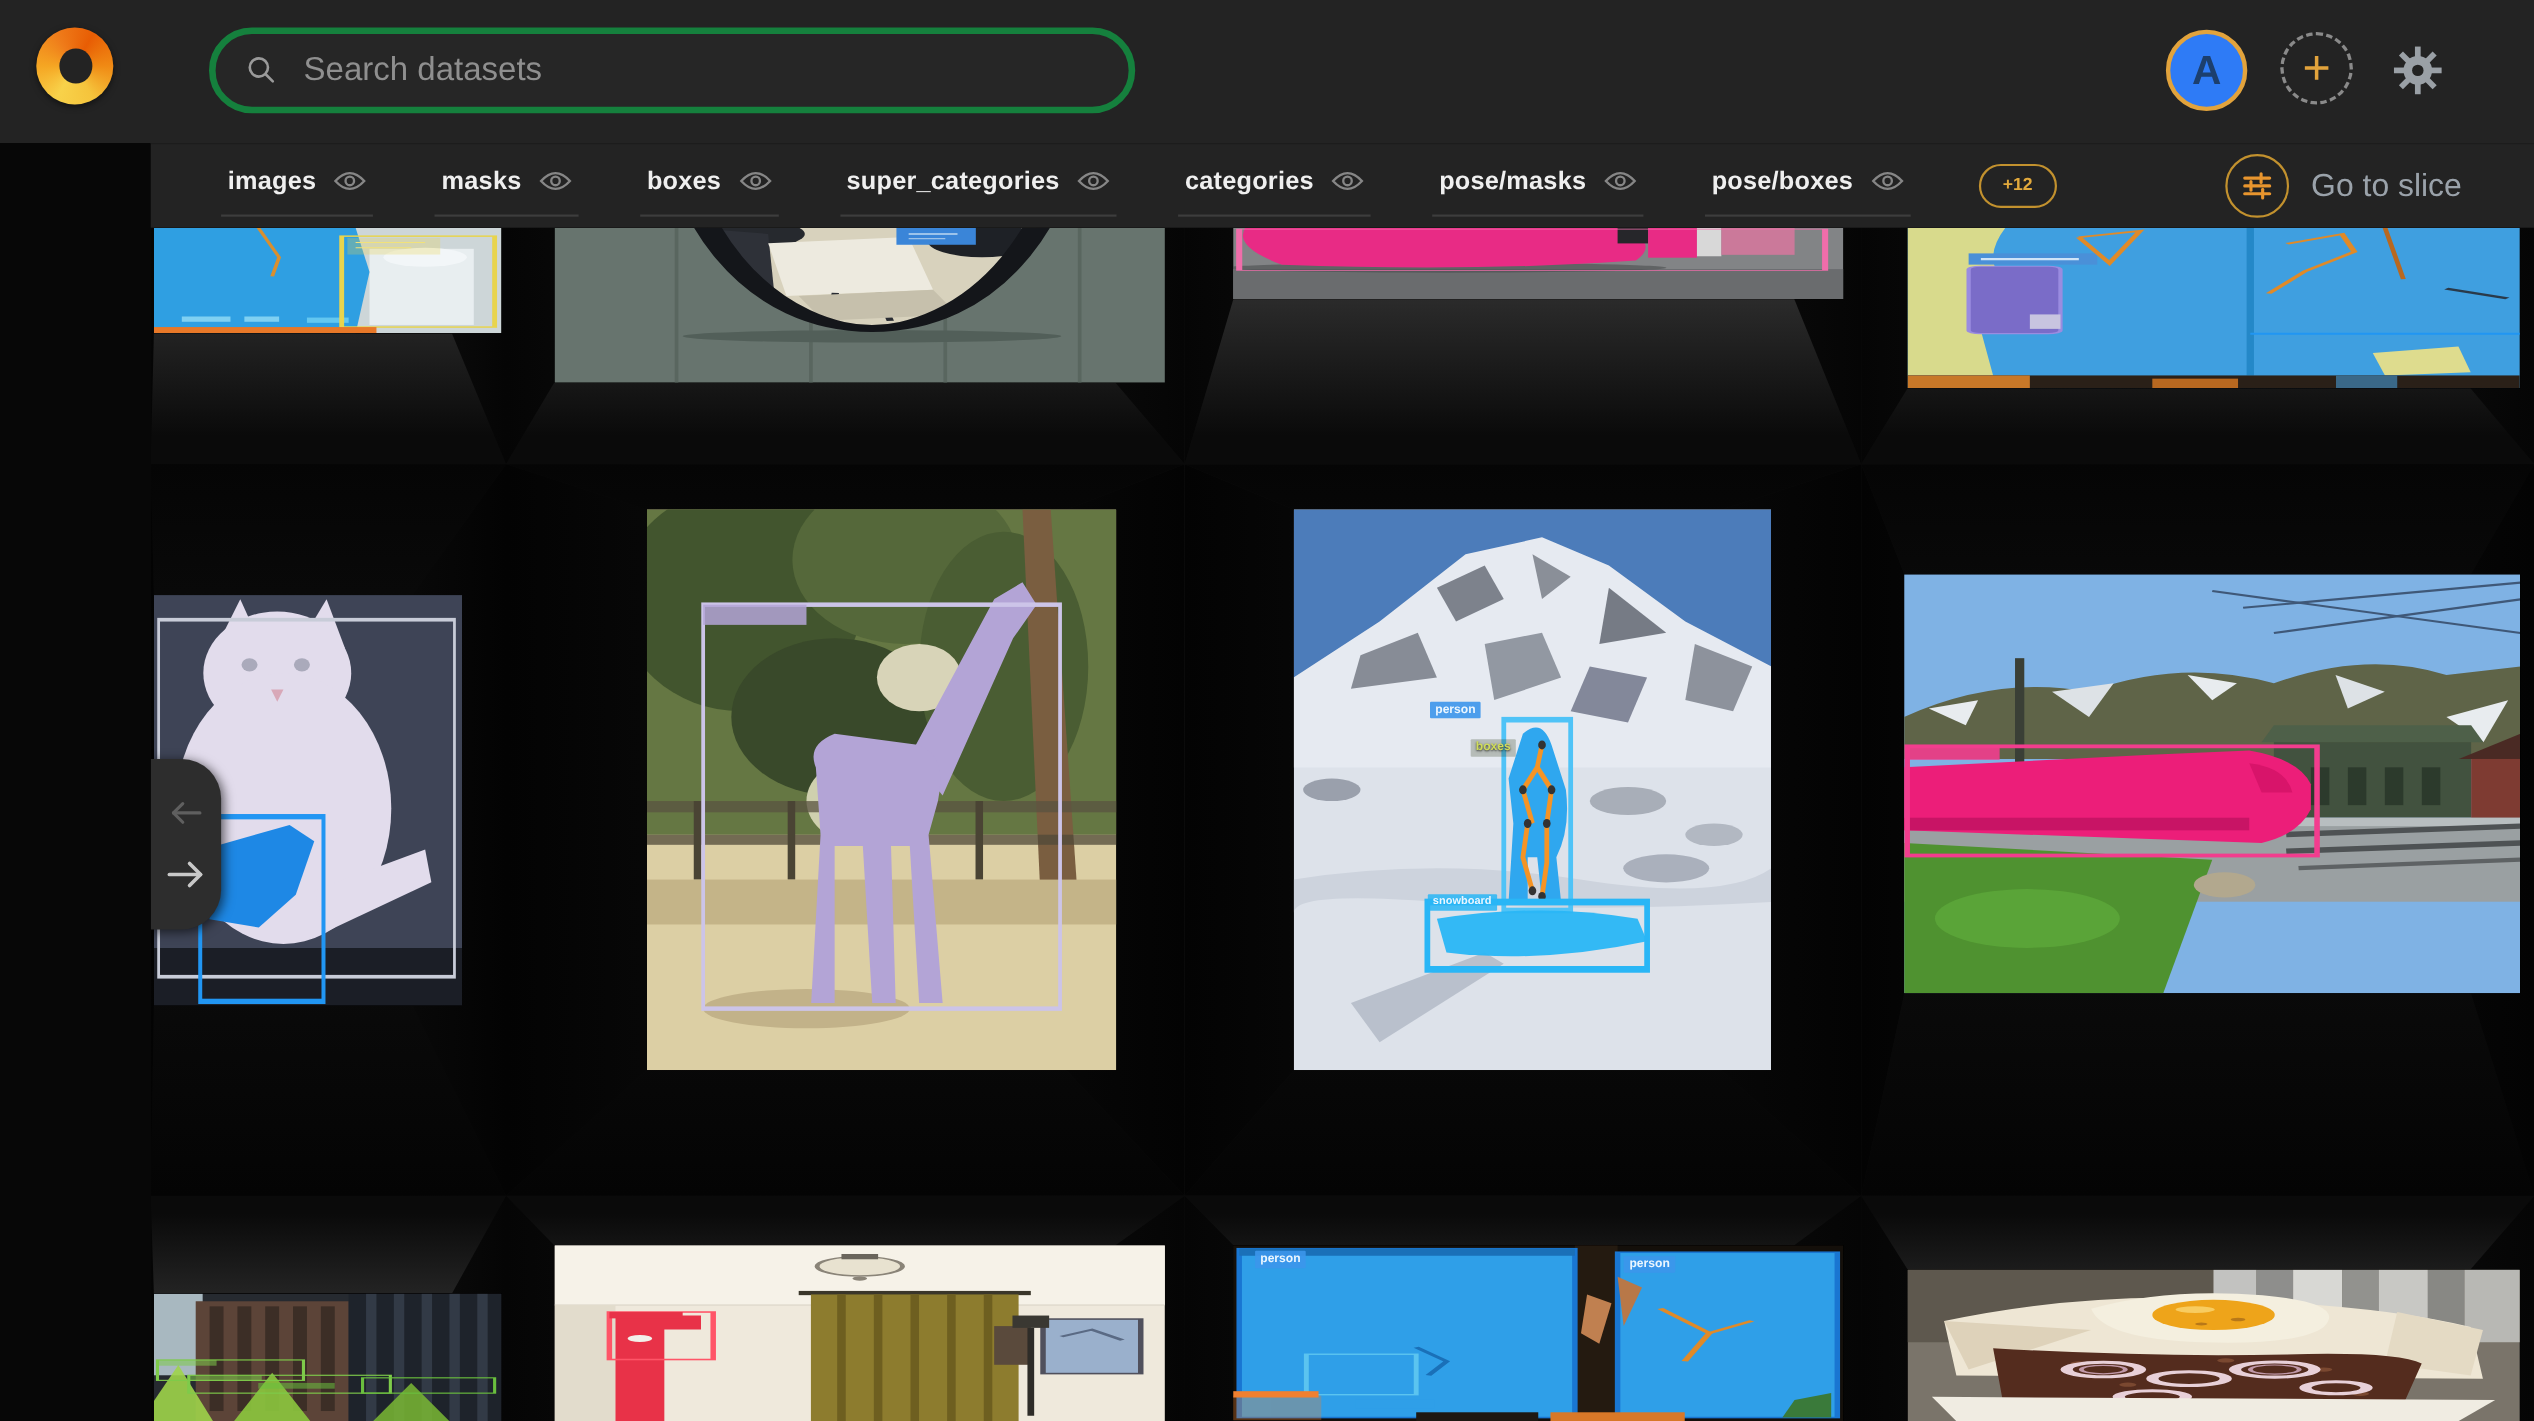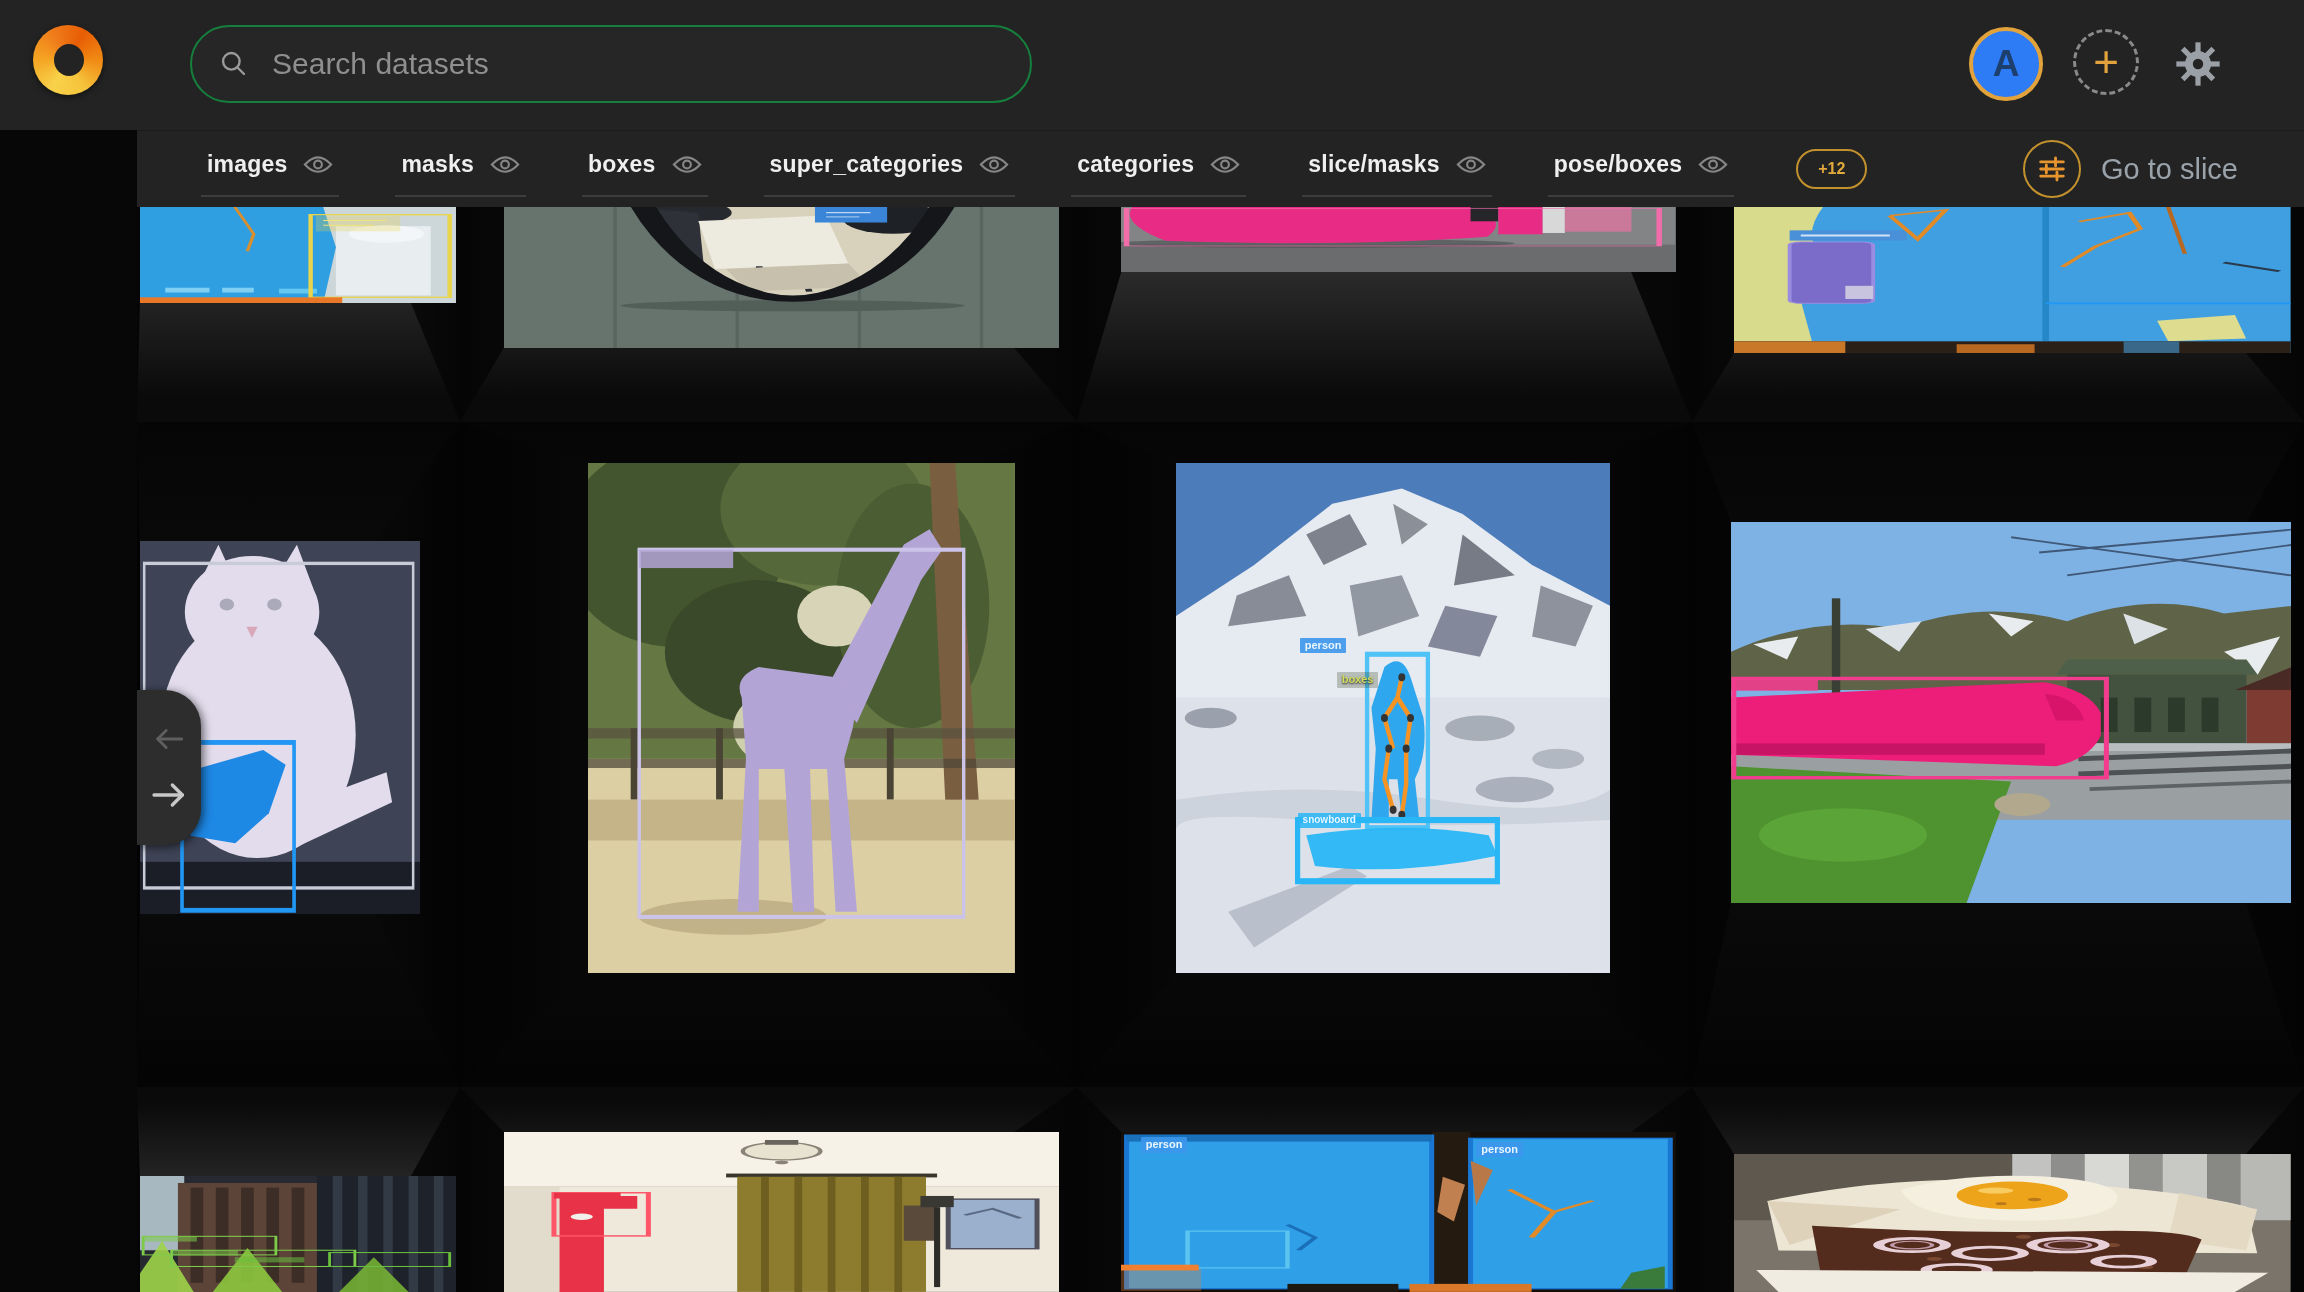--- a/index.html
+++ b/index.html
@@ -14,21 +14,21 @@
     position:absolute; left:33px; top:25px; width:70px; height:70px; border-radius:50%;
     background:conic-gradient(from 210deg,#f8d24a,#f5a623,#ef7c1a,#e85d04,#f08a14,#f5c43c,#f8d24a);
     box-shadow:0 2px 6px rgba(0,0,0,.5);
   }
   .logo::after {
     content:""; position:absolute; left:21px; top:19px; width:30px; height:32px;
     border-radius:50%; background:#232323;
   }
   .searchbar {
     position:absolute; left:190px; top:25px; width:842px; height:78px; box-sizing:border-box;
-    border:2px solid #15803d; border-radius:40px; background:#262626;
+    border:6px solid #15803d; border-radius:40px; background:#262626;
     display:flex; align-items:center; padding:0 26px; gap:20px;
   }
   .searchbar input {
     flex:1; background:transparent; border:0; outline:0; color:#cfcfcf; font-size:30px;
     font-family:"Liberation Sans", sans-serif;
   }
   .searchbar input::placeholder { color:#8f8f8f; }
   .avatar {
     position:absolute; left:1969px; top:27px; width:66px; height:66px; border-radius:50%;
     background:#2e7bf6; border:4px solid #e2a33c; display:flex; align-items:center; justify-content:center;
@@ -190,21 +190,21 @@
 
     <div class="chip">
       <span class="lbl">categories</span>
       <svg width="30" height="21" viewBox="0 0 24 16">
         <path d="M1.5 8 Q12 -3.5 22.5 8 Q12 19.5 1.5 8 Z" fill="none" stroke="#868686" stroke-width="1.7"></path>
         <circle cx="12" cy="8" r="3.1" fill="none" stroke="#868686" stroke-width="1.7"></circle>
       </svg>
     </div>
 
     <div class="chip">
-      <span class="lbl">slice/masks</span>
+      <span class="lbl">pose/masks</span>
       <svg width="30" height="21" viewBox="0 0 24 16">
         <path d="M1.5 8 Q12 -3.5 22.5 8 Q12 19.5 1.5 8 Z" fill="none" stroke="#868686" stroke-width="1.7"></path>
         <circle cx="12" cy="8" r="3.1" fill="none" stroke="#868686" stroke-width="1.7"></circle>
       </svg>
     </div>
 
     <div class="chip">
       <span class="lbl">pose/boxes</span>
       <svg width="30" height="21" viewBox="0 0 24 16">
         <path d="M1.5 8 Q12 -3.5 22.5 8 Q12 19.5 1.5 8 Z" fill="none" stroke="#868686" stroke-width="1.7"></path>

